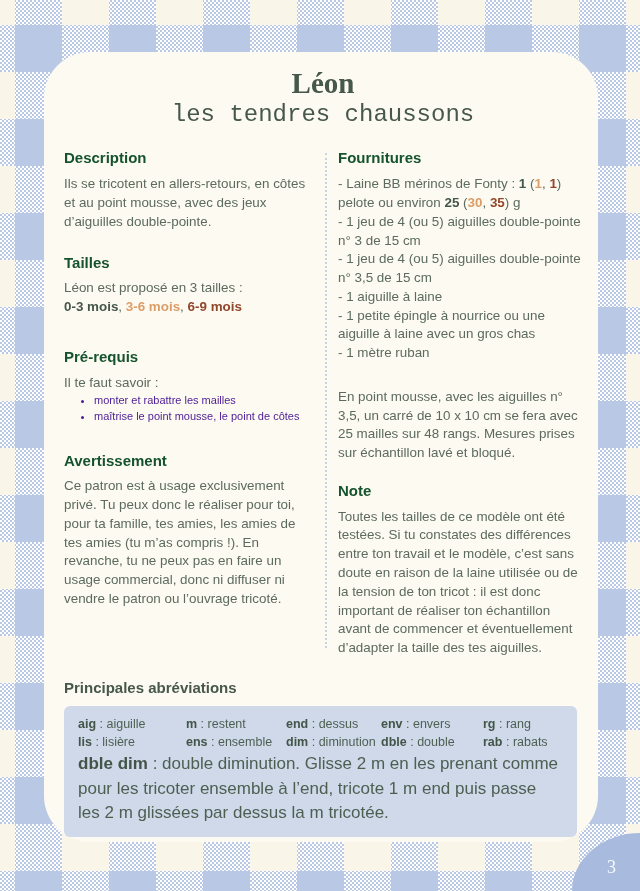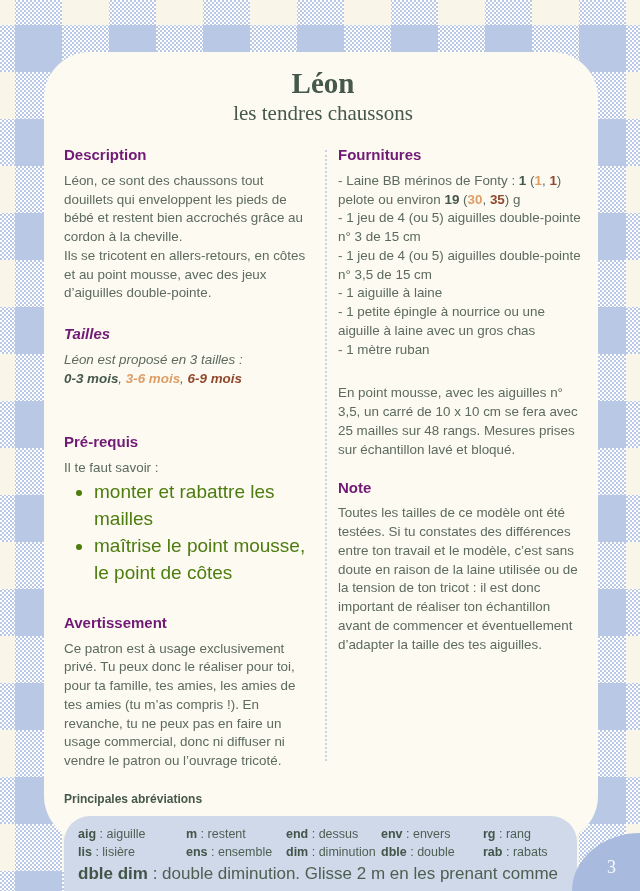--- a/index.html
+++ b/index.html
@@ -14,42 +14,42 @@
     background-size:94px 94px, 94px 94px, 4px 4px;
     background-position:-32px -22px, -32px -22px, 0 0;
   }
   .card{
     position:absolute;left:44px;top:52px;width:554px;height:790px;
     background:#fdfaf1;border-radius:46px;box-sizing:border-box;
     padding:14px 16px 0 20px;
   }
   .title-block{text-align:center;margin-top:2px;}
   .title-main{font-family:"Liberation Serif", serif;font-size:29px;font-weight:700;color:#46584a;line-height:1.1;}
-  .title-sub{font-family:Liberation Serif, serif;font-size:21px;color:#46584a;margin-top:1px;line-height:1.15;}
+  .title-sub{font-family:Liberation Mono, monospace;font-size:24px;color:#46584a;margin-top:1px;line-height:1.15;}
   .columns{display:flex;margin-top:21px;}
   .col-left{flex:none;width:250px;}
   .col-divider{flex:none;width:0;border-left:2px dotted #c7d2e9;margin:4px 11px 10px 11px;}
   .col-right{flex:1;min-width:0;}
-  .sec h3{margin:0 0 7px 0;font-size:15px;font-weight:700;color:#701a75;line-height:1.25;}
+  .sec h3{margin:0 0 7px 0;font-size:15px;font-weight:700;color:#14532d;line-height:1.25;}
   .body-text{font-size:13.4px;color:#5c6b5e;line-height:1.4;margin:0;}
   .body-text + .body-text{margin-top:0;}
   .sec-description{margin-bottom:22px;}
-  .sec-tailles{margin-bottom:45px;font-style:italic;}
+  .sec-tailles{margin-bottom:31px;}
   .sec-prerequis{margin-bottom:27px;}
   .sec-fournitures{margin-bottom:25px;}
   .sec-echantillon{margin-bottom:19px;}
   ul.bullets{margin:1px 0 0 0;padding-left:30px;list-style:disc;}
-  ul.bullets li{font-size:19px;color:#4d7c0f;line-height:1.42;}
+  ul.bullets li{font-size:11px;color:#4c1d95;line-height:1.42;}
   .seg-bold{font-weight:700;color:#45574a;}
   .seg-orange{font-weight:700;color:#dd9d66;}
   .seg-brown{font-weight:700;color:#91472c;}
   .abbrev{margin-top:21px;}
-  .abbrev h3{margin:0 0 10px 0;font-size:12px;font-weight:700;color:#46584a;}
+  .abbrev h3{margin:0 0 10px 0;font-size:15px;font-weight:700;color:#46584a;}
   .abbrev-box{
-    background:#cfd9ea;border-radius:26px;box-sizing:border-box;
+    background:#cfd9ea;border-radius:6px;box-sizing:border-box;
     width:513px;padding:9px 16px 11px 14px;
   }
   .abbrev-grid{
     display:grid;grid-template-columns:108px 100px 95px 102px 1fr;
     font-size:12.5px;color:#4e5f52;line-height:1.45;
   }
   .ab-entry b{color:#43544 7;}
   .ab-entry b, .abbrev-note .seg-bold{font-weight:700;color:#435548;}
   .ab-sep{white-space:pre;}
   .abbrev-note{font-size:17px;color:#4e5f52;line-height:1.45;margin-top:1px;}
@@ -70,21 +70,20 @@
   <div class="title-block">
     <div class="title-main">Léon</div>
     <div class="title-sub">les tendres chaussons</div>
   </div>
 
   <div class="columns">
 
     <div class="col-left">
       <div class="sec sec-description">
         <h3>Description</h3>
-        <p class="body-text">Léon, ce sont des chaussons tout douillets qui enveloppent les pieds de bébé et restent bien accrochés grâce au cordon à la cheville.</p>
         <p class="body-text">Ils se tricotent en allers-retours, en côtes et au point mousse, avec des jeux d’aiguilles double-pointe.</p>
       </div>
 
       <div class="sec sec-tailles">
         <h3>Tailles</h3>
         <p class="body-text">Léon est proposé en 3 tailles :</p>
         <p class="body-text"><span class="seg-bold">0-3 mois</span><span>, </span><span class="seg-orange">3-6 mois</span><span>, </span><span class="seg-brown">6-9 mois</span></p>
       </div>
 
       <div class="sec sec-prerequis">
@@ -100,21 +99,21 @@
         <h3>Avertissement</h3>
         <p class="body-text">Ce patron est à usage exclusivement privé. Tu peux donc le réaliser pour toi, pour ta famille, tes amies, les amies de tes amies (tu m’as compris !). En revanche, tu ne peux pas en faire un usage commercial, donc ni diffuser ni vendre le patron ou l’ouvrage tricoté.</p>
       </div>
     </div>
 
     <div class="col-divider"></div>
 
     <div class="col-right">
       <div class="sec sec-fournitures">
         <h3>Fournitures</h3>
-        <div class="body-text"><span>- Laine BB mérinos de Fonty : </span><span class="seg-bold">1</span><span> (</span><span class="seg-orange">1</span><span>, </span><span class="seg-brown">1</span><span>) pelote ou environ </span><span class="seg-bold">19</span><span> (</span><span class="seg-orange">30</span><span>, </span><span class="seg-brown">35</span><span>) g</span></div>
+        <div class="body-text"><span>- Laine BB mérinos de Fonty : </span><span class="seg-bold">1</span><span> (</span><span class="seg-orange">1</span><span>, </span><span class="seg-brown">1</span><span>) pelote ou environ </span><span class="seg-bold">25</span><span> (</span><span class="seg-orange">30</span><span>, </span><span class="seg-brown">35</span><span>) g</span></div>
         <div class="body-text"><span>- 1 jeu de 4 (ou 5) aiguilles double-pointe n° 3 de 15 cm</span></div>
         <div class="body-text"><span>- 1 jeu de 4 (ou 5) aiguilles double-pointe n° 3,5 de 15 cm</span></div>
         <div class="body-text"><span>- 1 aiguille à laine</span></div>
         <div class="body-text"><span>- 1 petite épingle à nourrice ou une aiguille à laine avec un gros chas</span></div>
         <div class="body-text"><span>- 1 mètre ruban</span></div>
       </div>
 
       <div class="sec sec-echantillon">
         <p class="body-text">En point mousse, avec les aiguilles n° 3,5, un carré de 10 x 10 cm se fera avec 25 mailles sur 48 rangs. Mesures prises sur échantillon lavé et bloqué.</p>
       </div>

